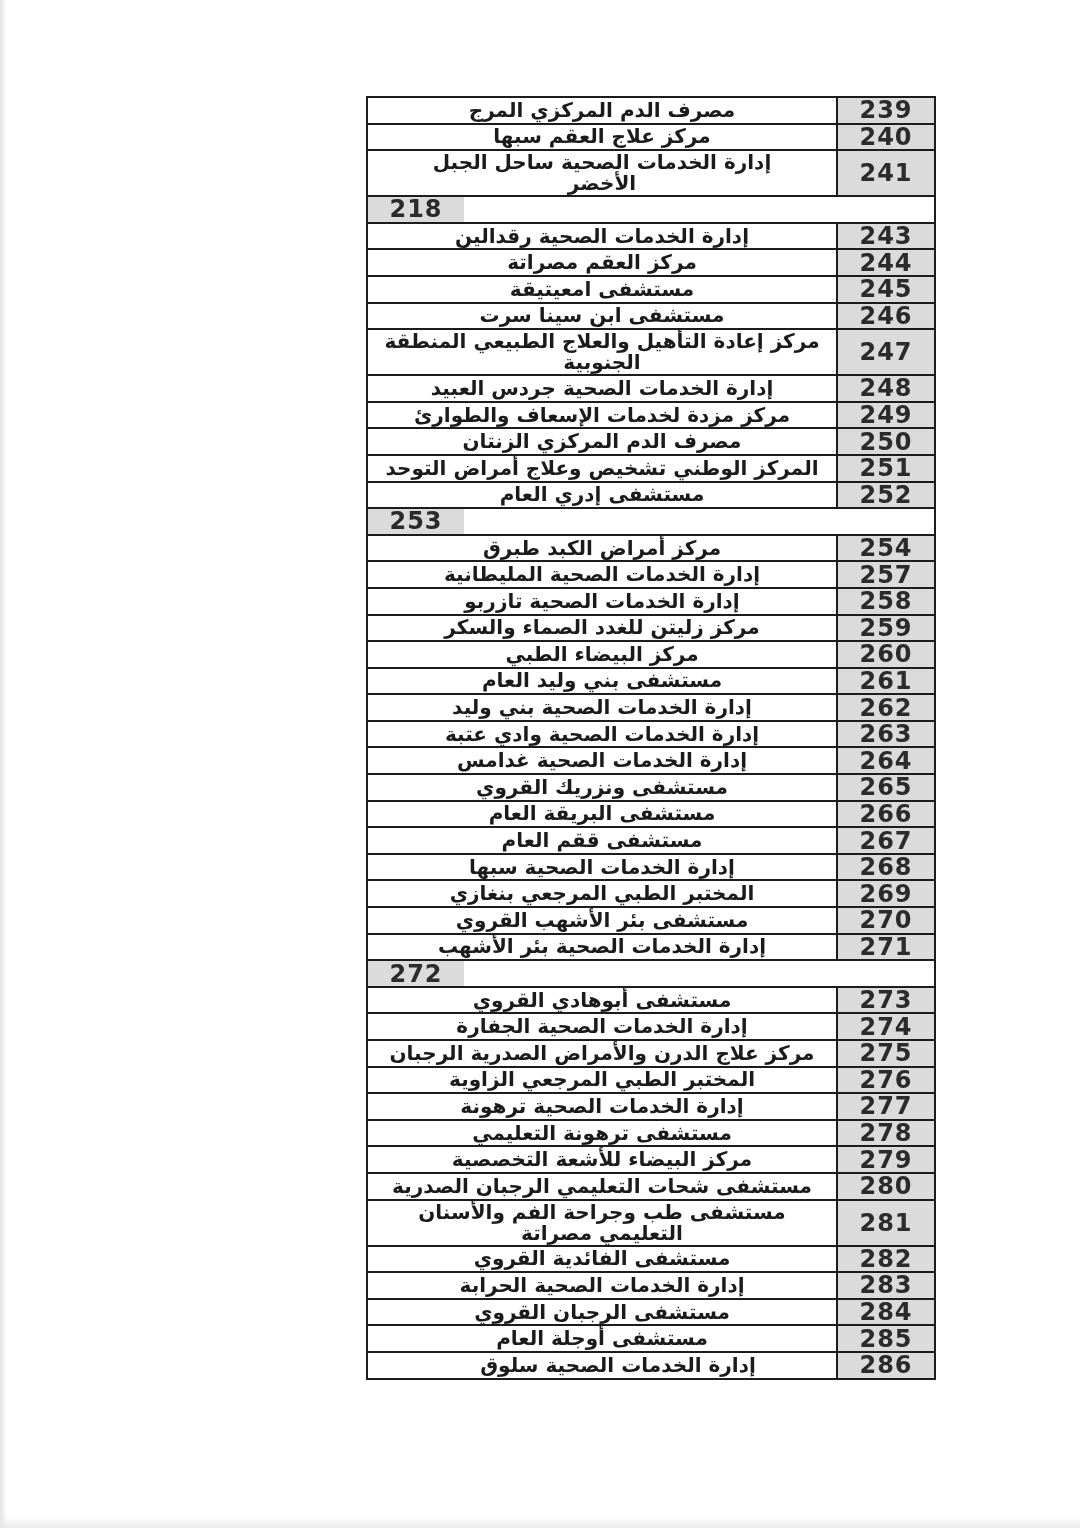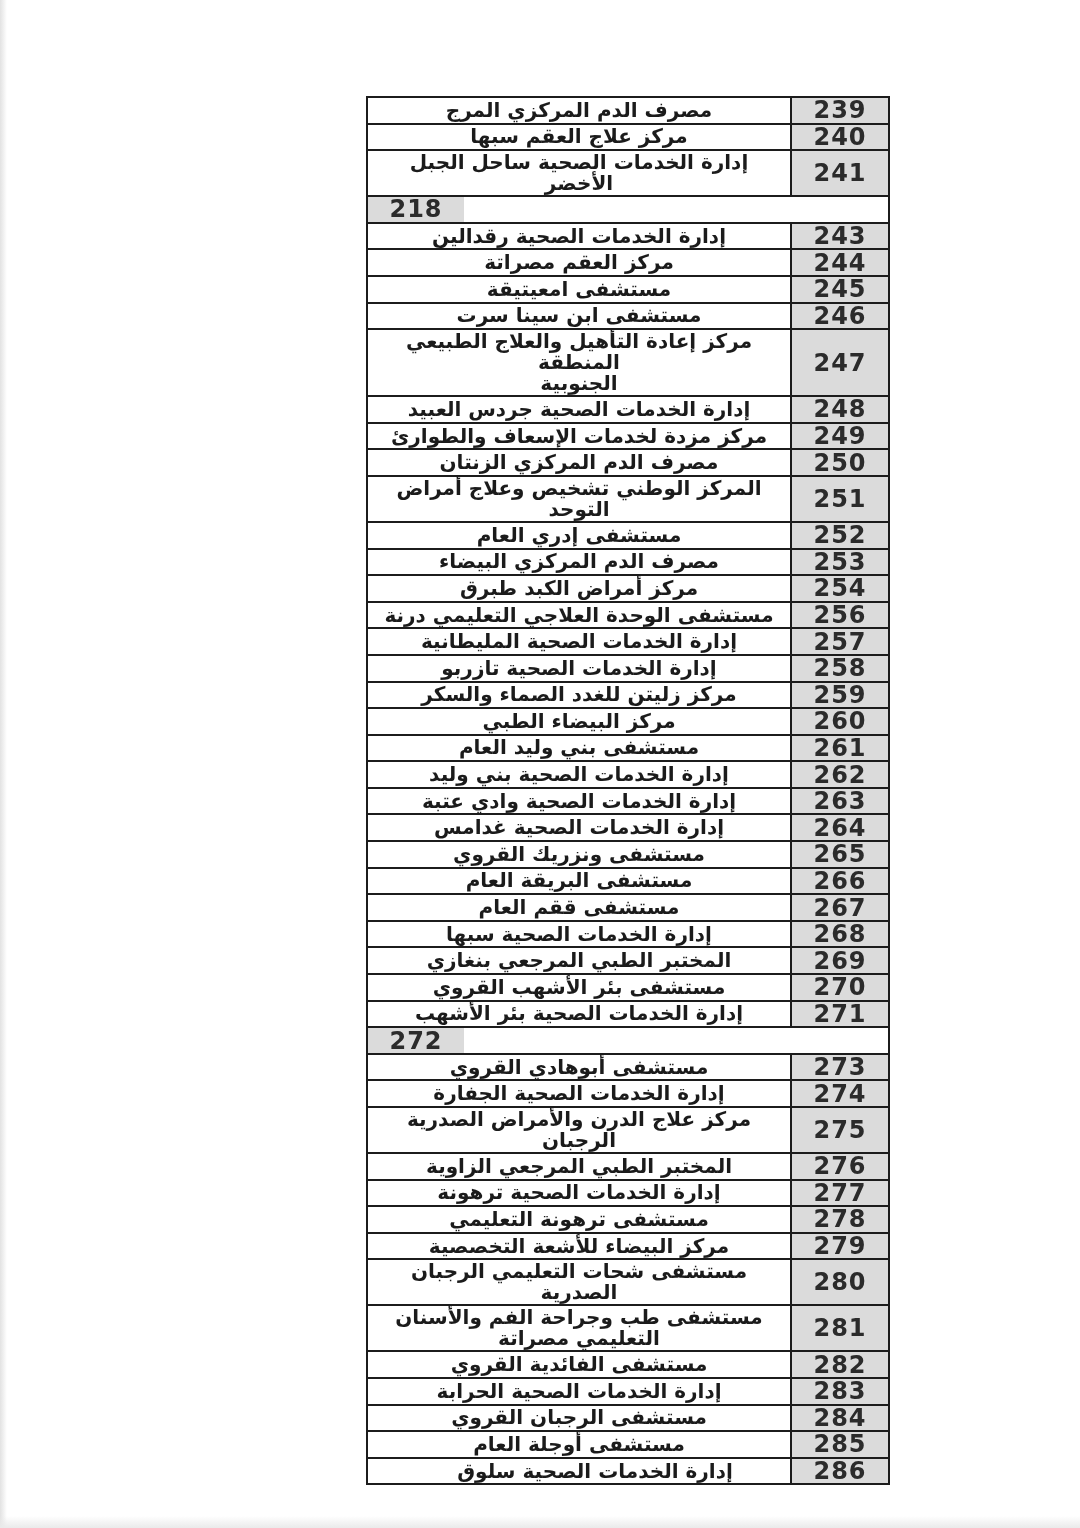--- a/index.html
+++ b/index.html
@@ -24,21 +24,21 @@
   .edge-bottom {
     position: absolute;
     left: 0; bottom: 0;
     width: 100%; height: 12px;
     background: linear-gradient(0deg, #eaeaea, rgba(255,255,255,0));
   }
   .facilities-table {
     position: absolute;
     left: 366px;
     top: 96px;
-    width: 524px;
+    width: 570px;
     border: 2px solid #1c1c1c;
     box-sizing: border-box;
     background: #ffffff;
   }
   .row {
     display: flex;
     border-bottom: 2px solid #1c1c1c;
     min-height: 24.6px;
     align-items: stretch;
   }
@@ -148,34 +148,29 @@
     <div class="cell name">المركز الوطني تشخيص وعلاج أمراض التوحد</div>
     <div class="cell num">251</div>
   </div>
 
   <div class="row">
     <div class="cell name">مستشفى إدري العام</div>
     <div class="cell num">252</div>
   </div>
 
   <div class="row">
-    <div class="cell name">مصرف الدم المركزي البيضاء</div>
     <div class="cell num">253</div>
   </div>
 
   <div class="row">
     <div class="cell name">مركز أمراض الكبد طبرق</div>
     <div class="cell num">254</div>
   </div>
 
 
-  <div class="row">
-    <div class="cell name">مستشفى الوحدة العلاجي التعليمي درنة</div>
-    <div class="cell num">256</div>
-  </div>
 
   <div class="row">
     <div class="cell name">إدارة الخدمات الصحية المليطانية</div>
     <div class="cell num">257</div>
   </div>
 
   <div class="row">
     <div class="cell name">إدارة الخدمات الصحية تازربو</div>
     <div class="cell num">258</div>
   </div>

